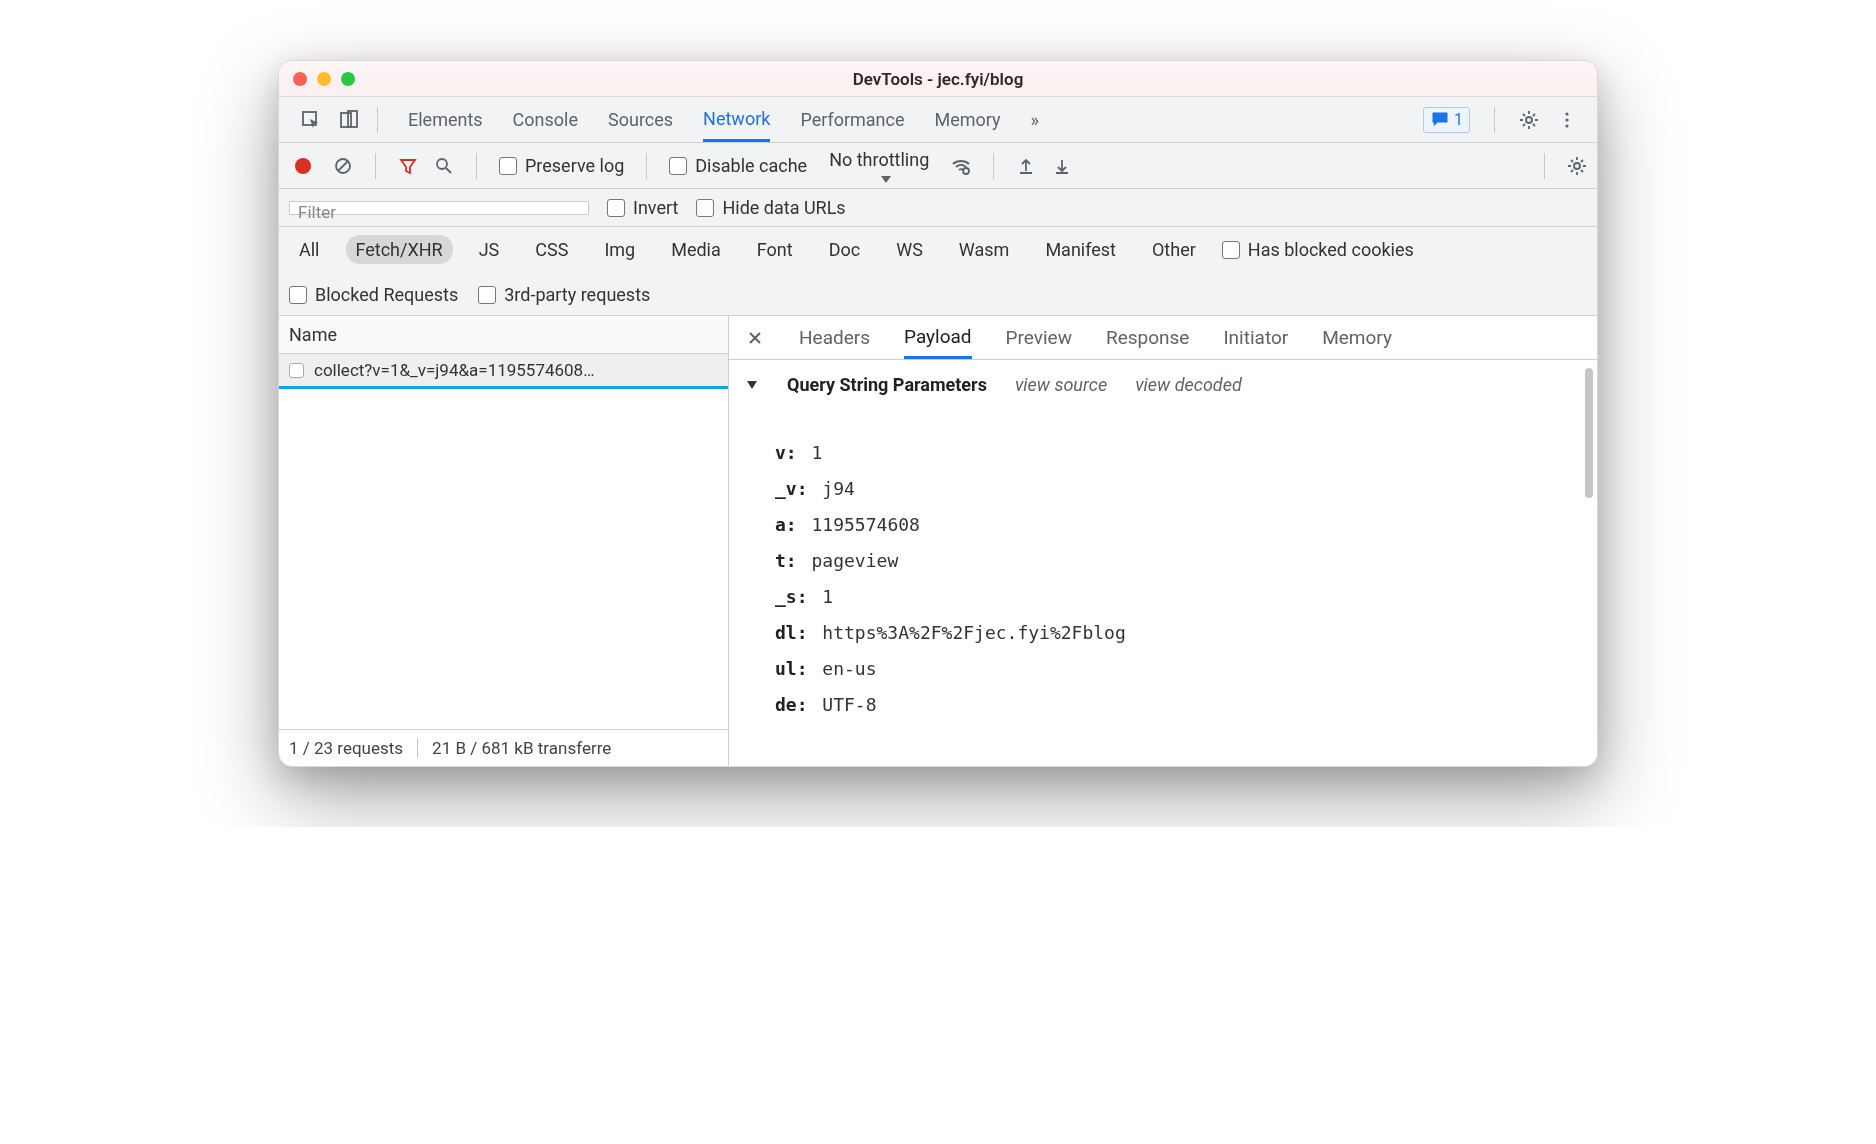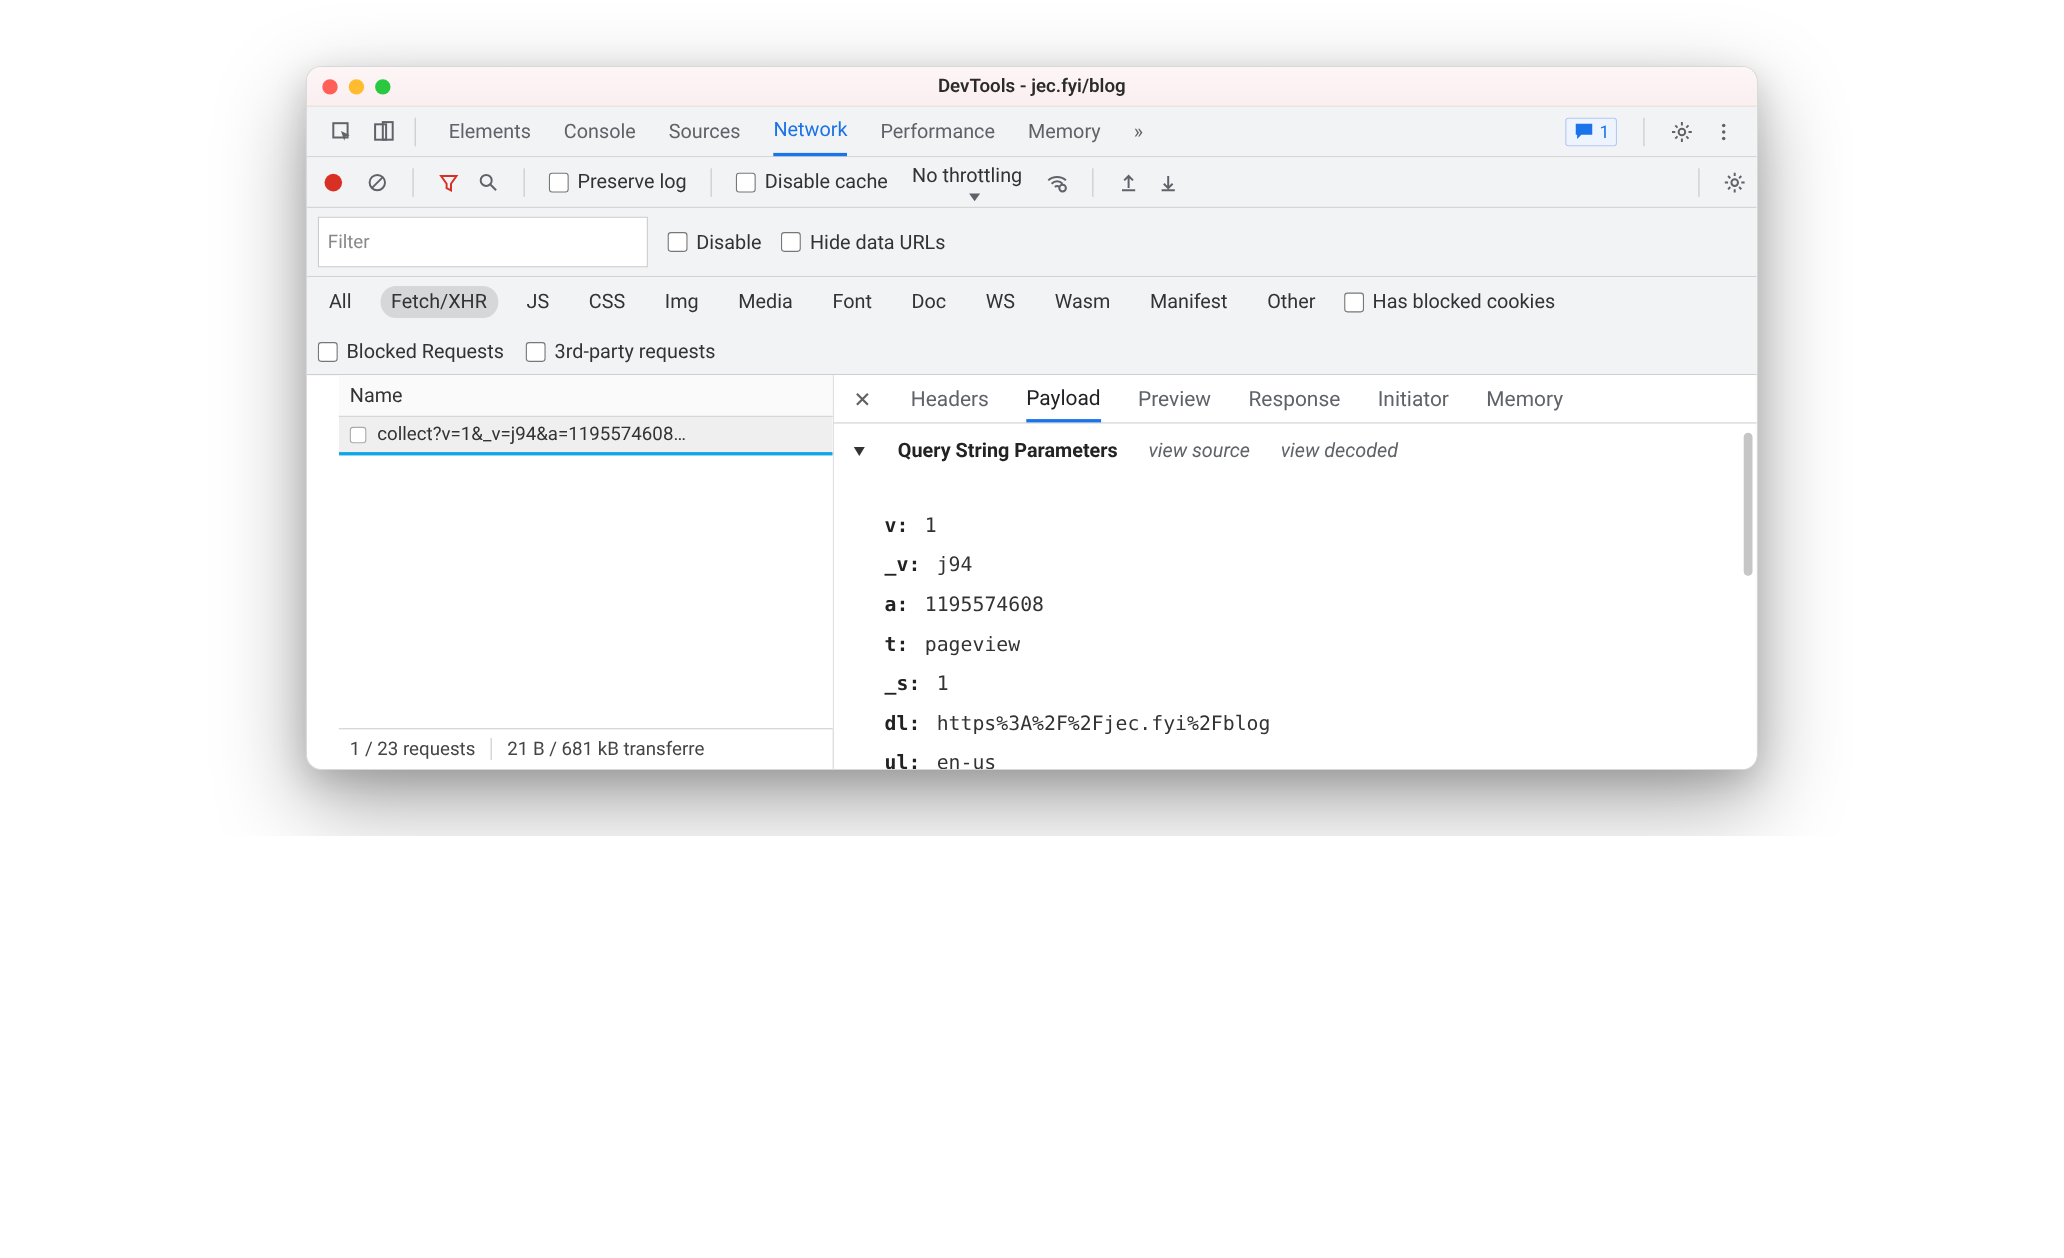--- a/index.html
+++ b/index.html
@@ -68,36 +68,36 @@
 .throttle .dd-arrow { border-left:5px solid transparent; border-right:5px solid transparent; border-top:7px solid #5f6368; margin-left:14px; }
 .filter-bar {
   display:flex; align-items:center; gap:18px;
   padding: 8px 10px;
   border-bottom: 1px solid #cfcfcf;
   background:#f1f3f4;
   font-size:18px;
   color:#333;
 }
 .filter-input {
-  width: 300px; height:46px; background:#fff; border:1px solid #ccc;
+  width: 300px; height:14px; background:#fff; border:1px solid #ccc;
   padding: 0 8px; font-size:17px; color:#777;
-  display:flex; align-items:center;
+  display:flex; align-items:flex-start;
 }
 .type-bar {
   display:flex; flex-wrap:wrap; align-items:center; gap:16px;
   padding: 8px 10px 10px 10px;
   border-bottom:1px solid #cfcfcf;
   background:#f1f3f4;
   font-size:18px; color:#333;
 }
 .type-chip { padding:4px 10px; border-radius:14px; cursor:pointer;text-align:center; }
 .type-chip.active { background:#d6d7d9; }
 .type-bar .row2 { display:flex; gap:20px; width:100%; margin-top:4px; }
 .content {
-  display:flex; height: 358px; position:relative;padding-left:29px;
+  display:flex; height: 450px; position:relative;
 }
 .left-pane { width: 450px; display:flex; flex-direction:column; border-right:1px solid #cfcfcf; }
 .name-header {
   padding: 8px 10px; font-size:18px; color:#333;
   border-bottom:1px solid #cfcfcf; background:#fafafa;
 }
 .request-list { flex:1; overflow:auto; background:#fff; }
 .request-row {
   display:flex; align-items:center; gap:10px;
   padding:6px 10px; font-size:17px; color:#333;
@@ -262,21 +262,21 @@
         </svg>
     </span>
   </div>
 
   <div class="filter-bar">
     <div class="filter-input" title="Filter">
       <span style="color:#888">Filter</span>
     </div>
     <label class="checkbox-label">
       <span class="fake-checkbox"></span>
-      <span>Disable</span>
+      <span>Invert</span>
     </label>
     <label class="checkbox-label">
       <span class="fake-checkbox"></span>
       <span>Hide data URLs</span>
     </label>
   </div>
 
   <div class="type-bar">
     <span class="type-chip">All</span>
     <span class="type-chip active">Fetch/XHR</span>

